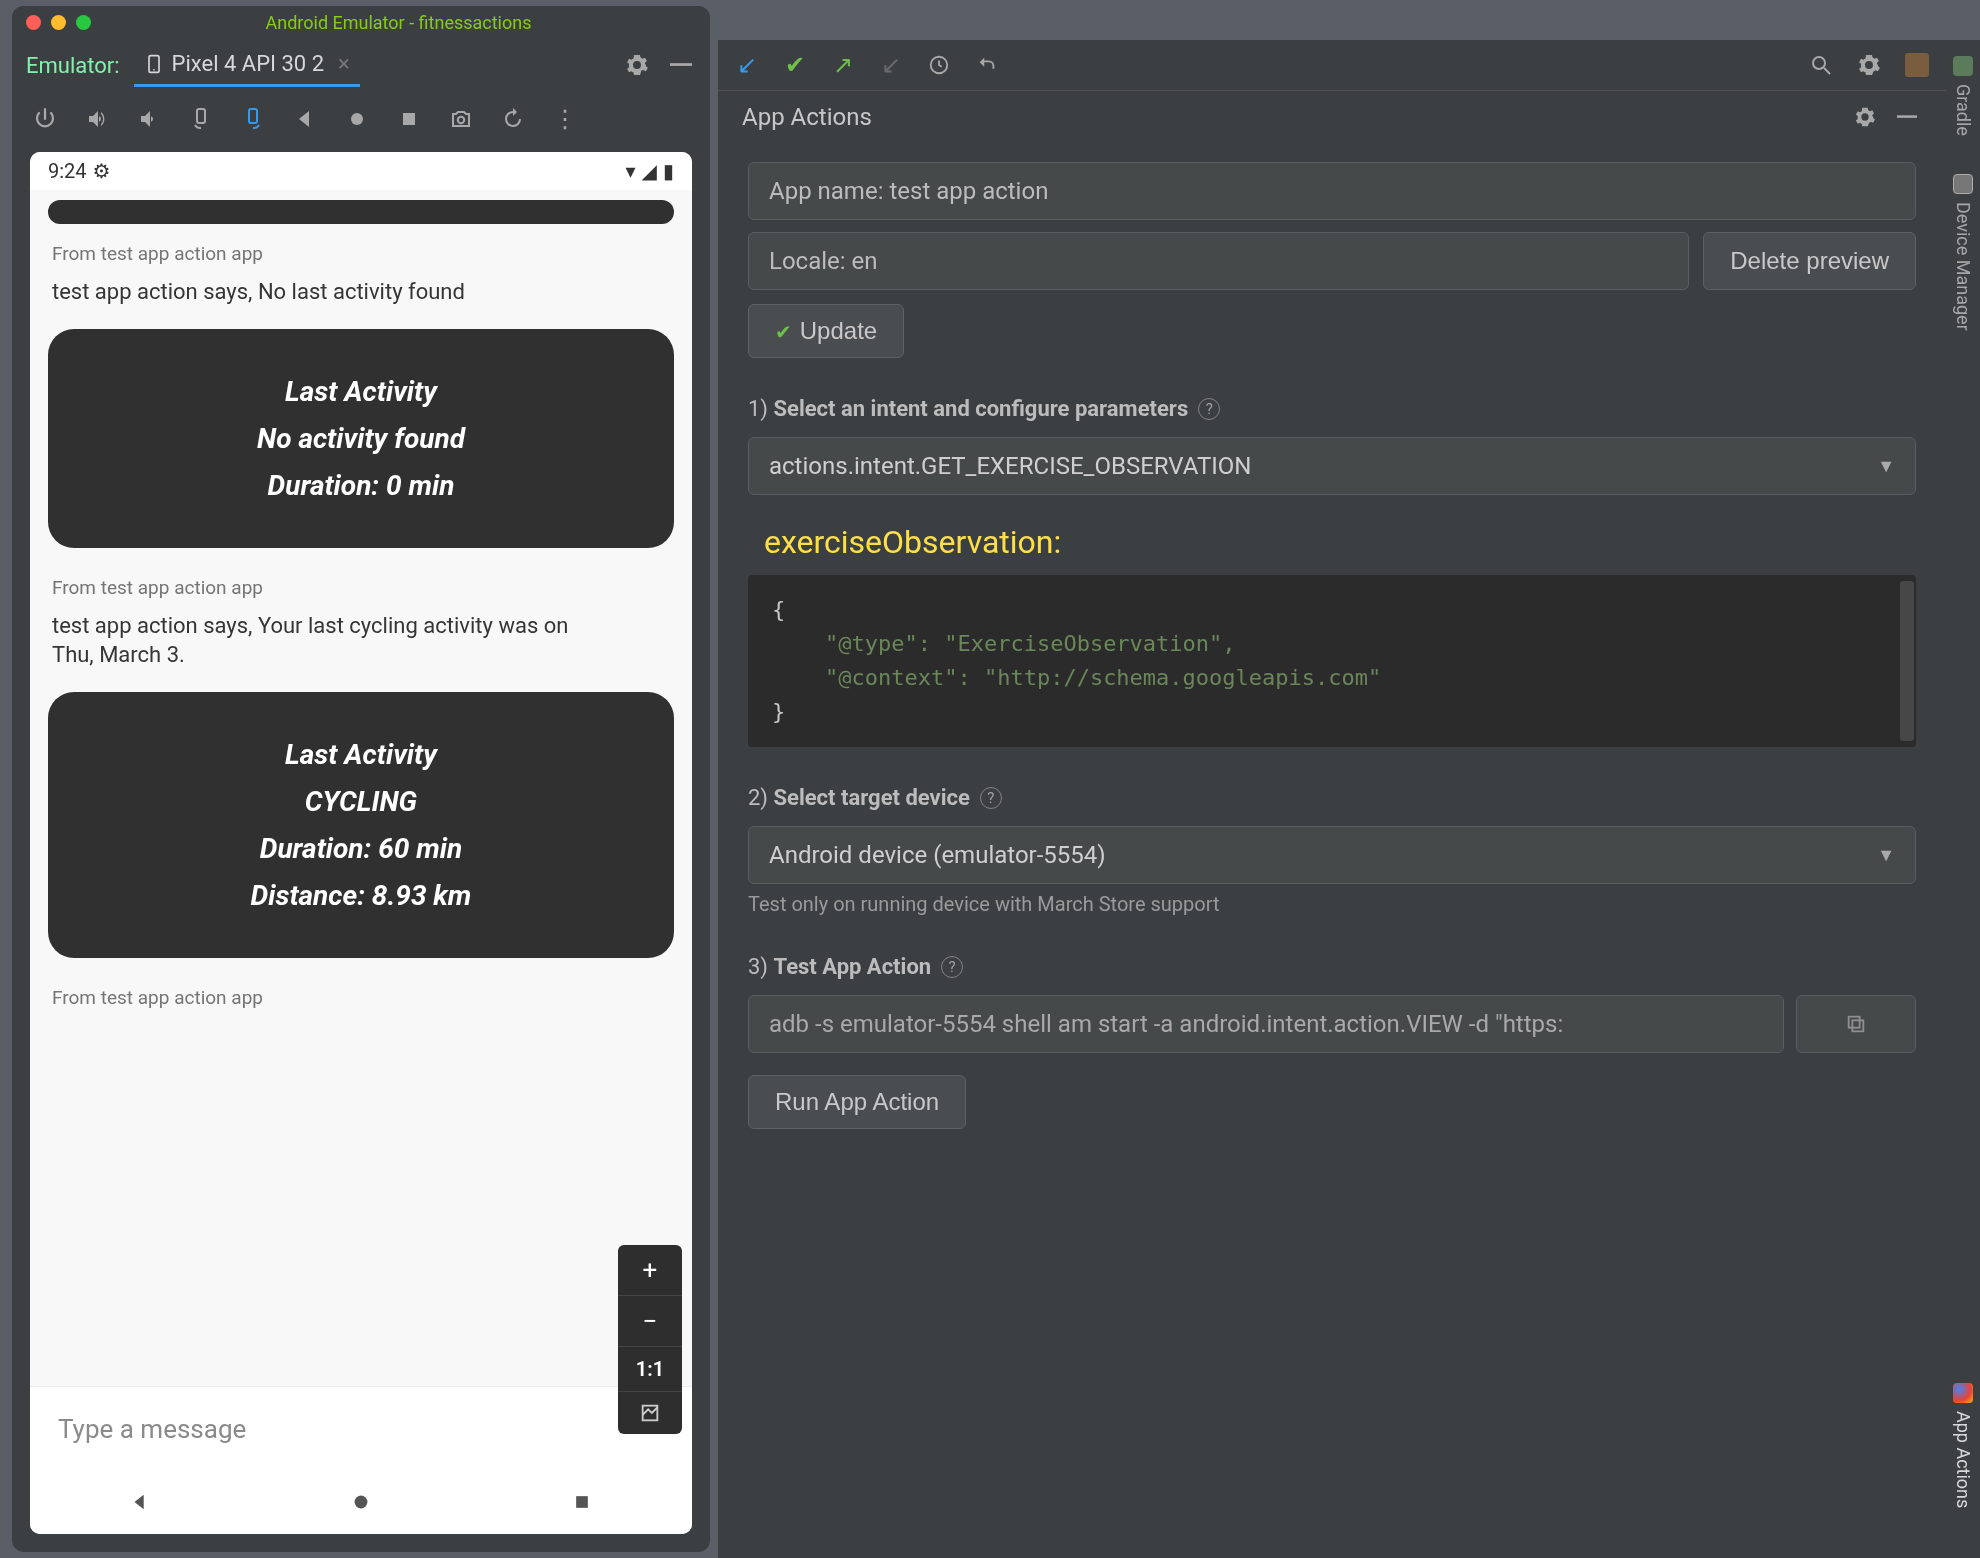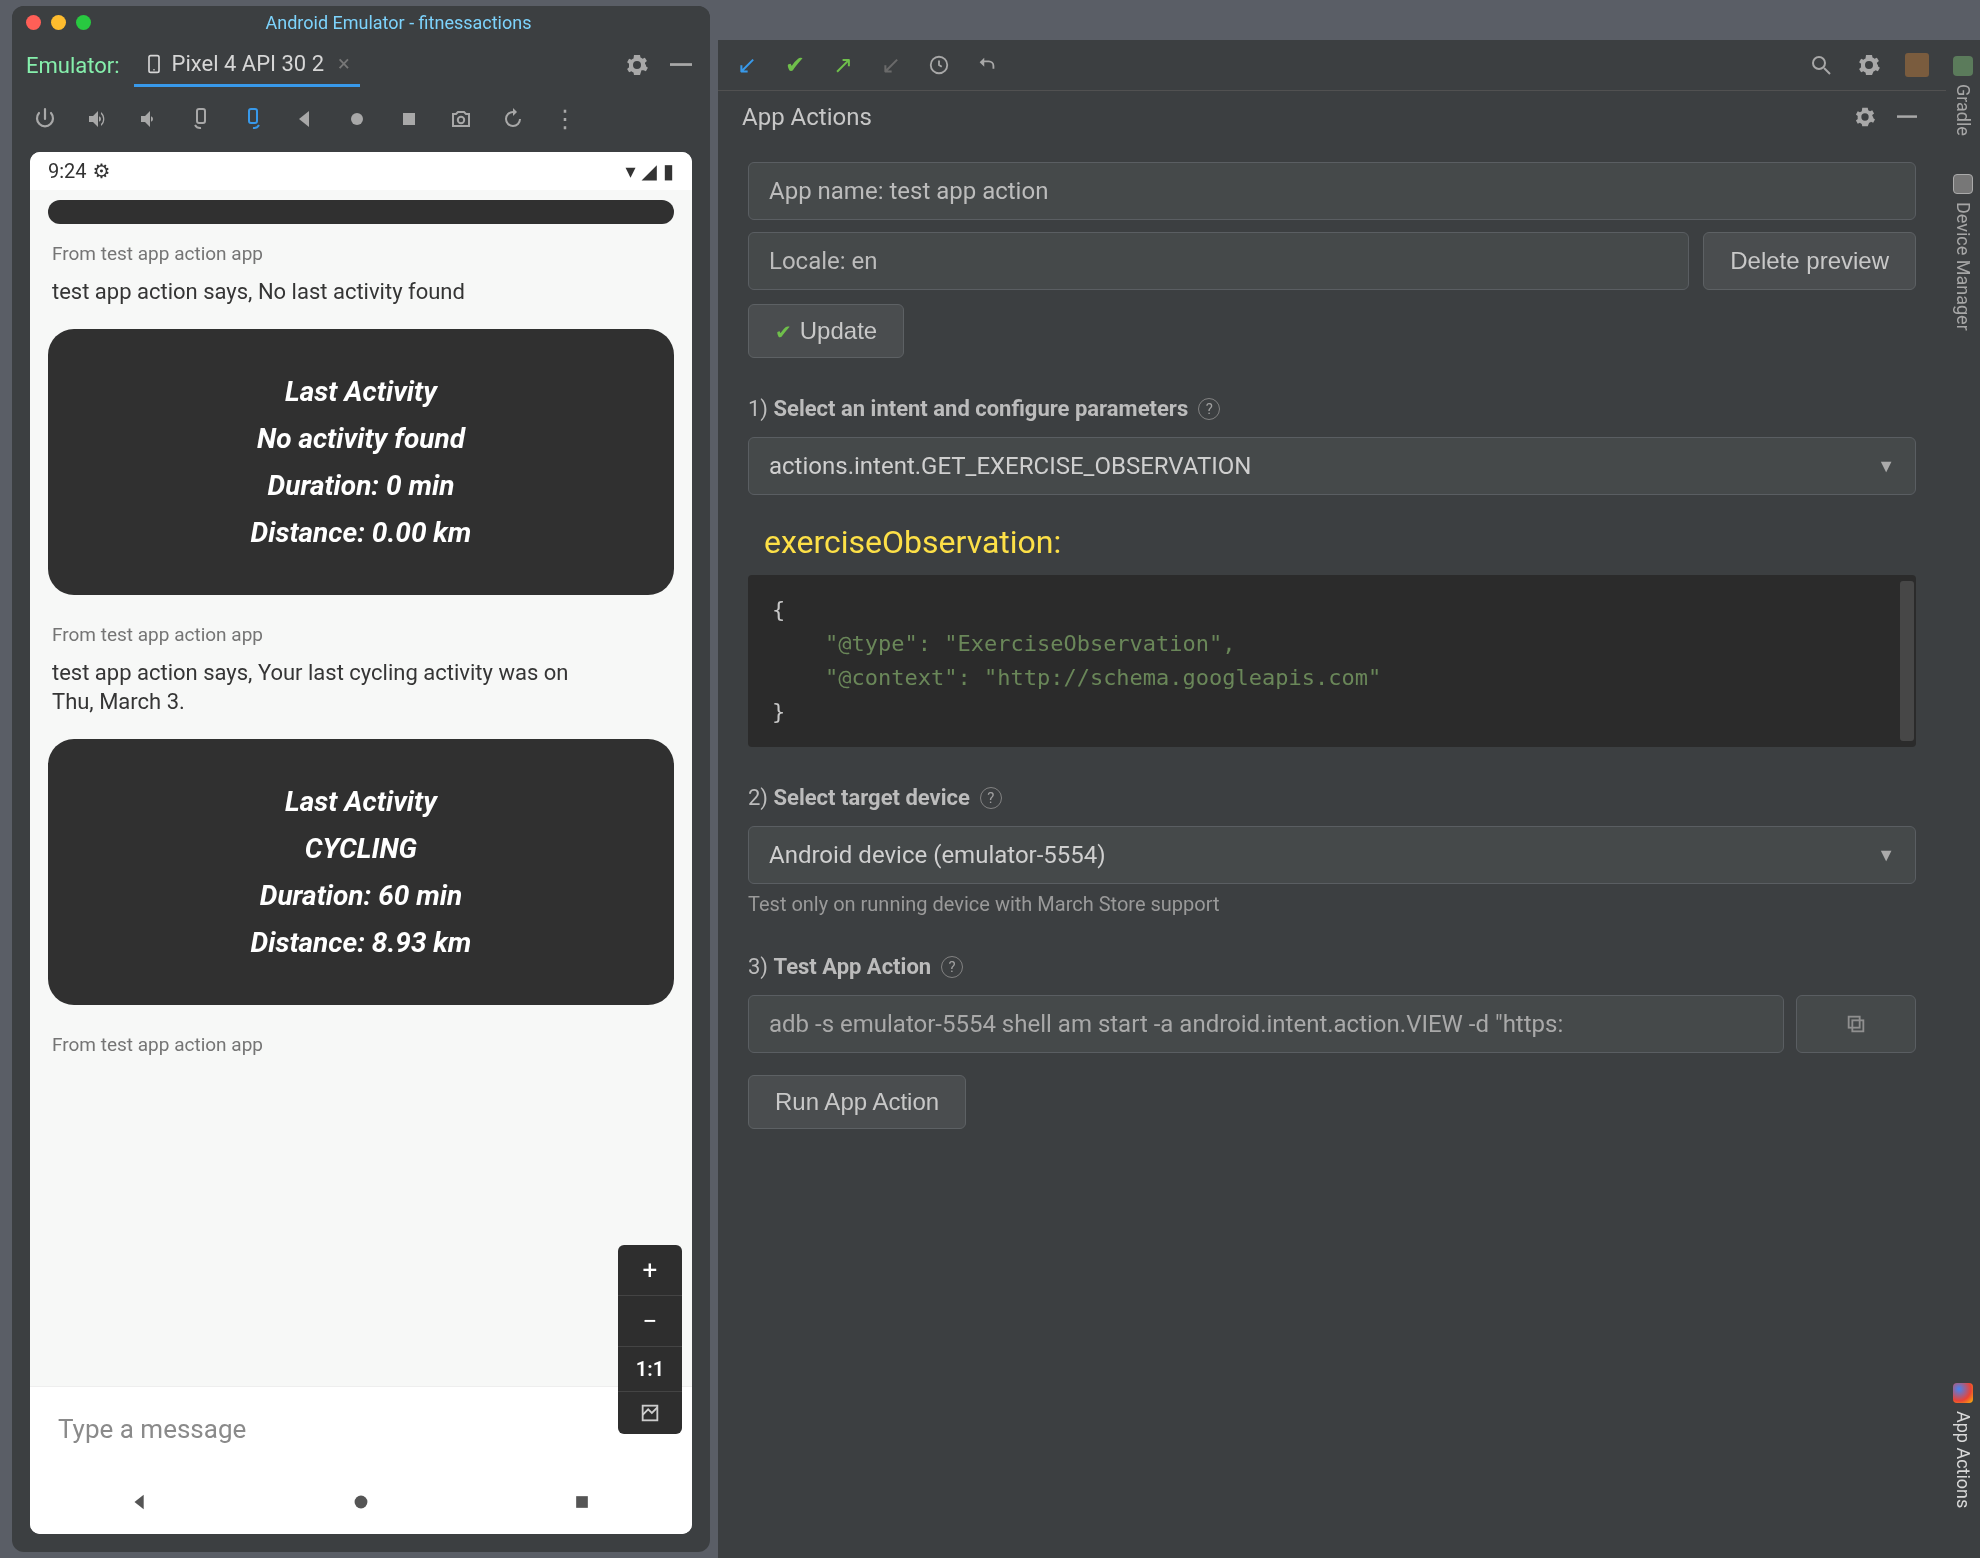--- a/index.html
+++ b/index.html
@@ -6,21 +6,21 @@
 body { font-family: -apple-system, "Segoe UI", Roboto, sans-serif; background: #5a5e66; width: 1980px; height: 1558px; overflow: hidden; font-size: 21px; }
 
 
 .emulator-window { position: absolute; left: 12px; top: 6px; width: 698px; height: 1546px; background: #3c3f41; border-radius: 12px; overflow: hidden; display: flex; flex-direction: column; }
 .mac-titlebar { height: 32px; background: #3c3f41; display: flex; align-items: center; padding: 0 14px; gap: 10px; color: #bbbbbb; font-size: 18px; }
 .traffic { display: flex; gap: 10px; }
 .t-dot { width: 15px; height: 15px; border-radius: 50%; }
 .t-close { background: #ff5f57; }
 .t-min { background: #febc2e; }
 .t-max { background: #28c840; }
-.mac-title { flex: 1; text-align: center; color: #7dd3fc; }
+.mac-title { flex: 1; text-align: center; color: #84cc16; }
 
 .emulator-tabs { height: 54px; display: flex; align-items: center; padding: 0 14px; gap: 14px; color: #bbb; }
 .emu-label { color: #86efac; font-size: 22px; }
 .emu-tab { display: flex; align-items: center; gap: 8px; padding: 8px 10px; border-bottom: 3px solid #3899ea; color: #d6d6d6; font-size: 22px; }
 .emu-tab .x { color: #777; margin-left: 6px; }
 .emu-spacer { flex: 1; }
 .icon-btn { width: 30px; height: 30px; color: #a8a8a8; display: inline-flex; align-items: center; justify-content: center; font-size: 24px; cursor: pointer; }
 
 .emulator-toolbar { height: 54px; display: flex; align-items: center; gap: 22px; padding: 0 18px; color: #aaa; }
 .emulator-toolbar .icon-btn svg { width: 24px; height: 24px; }
@@ -193,21 +193,20 @@
 
       <div class="assist-body">
         <div class="thin-card"></div>
         <div class="from-label">From test app action app</div>
         <div class="speak">test app action says, No last activity found</div>
 
         <div class="activity-card">
           <div>Last Activity</div>
           <div>No activity found</div>
           <div>Duration: 0 min</div>
-          <div>Distance: 0.00 km</div>
         </div>
 
         <div class="from-label">From test app action app</div>
         <div class="speak">test app action says, Your last cycling activity was on Thu, March 3.</div>
 
         <div class="activity-card">
           <div>Last Activity</div>
           <div>CYCLING</div>
           <div>Duration: 60 min</div>
           <div>Distance: 8.93 km</div>

